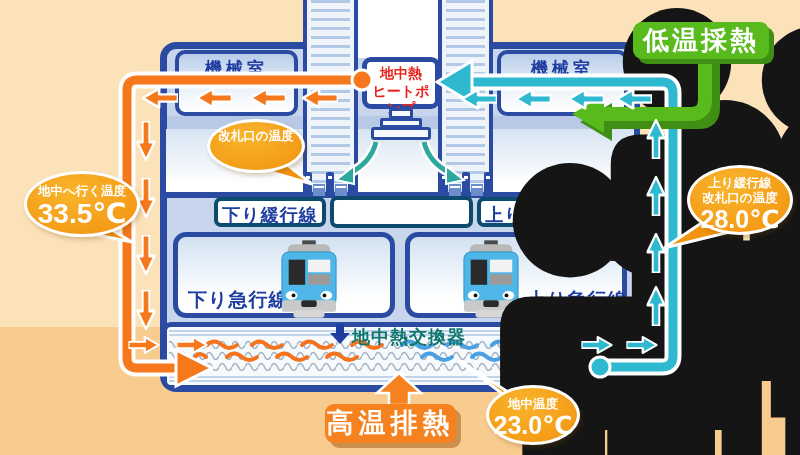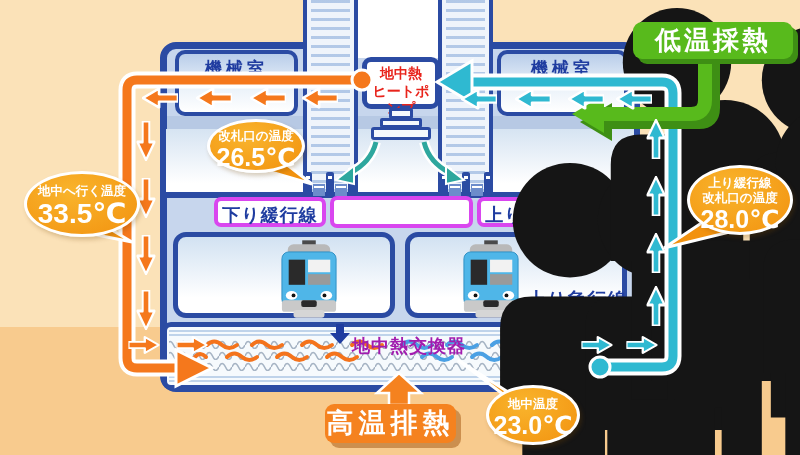--- a/index.html
+++ b/index.html
@@ -27,50 +27,50 @@
   #midshaft{left:358px;top:0;width:80px;height:58px;background:#FFFFFF;}
   
   #pump{left:362px;top:57px;width:78px;height:52px;background:#ffffff;border:5px solid #2B4BA3;
         border-radius:9px;box-sizing:border-box;text-align:center;color:#E8241C;font-weight:bold;
         font-size:14px;line-height:1.25;padding-top:3px;}
   .stand{background:#F4F8FC;border:3px solid #2B4BA3;box-sizing:border-box;border-radius:2px;}
   #stand1{left:389px;top:108px;width:24px;height:11px;}
   #stand2{left:380px;top:118px;width:42px;height:10px;}
   #stand3{left:371px;top:127px;width:60px;height:13px;border-radius:3px;}
   
-  .lbox{background:#FFFFFF;border:4px solid #d946ef;border-radius:7px;box-sizing:border-box;
+  .lbox{background:#FFFFFF;border:4px solid #0c4a6e;border-radius:7px;box-sizing:border-box;
         color:#1F3CA0;font-weight:bold;font-size:18px;text-align:center;letter-spacing:1px;padding-top:2px;}
   #local-down{left:214px;top:197px;width:112px;height:30px;}
   #local-mid{left:330px;top:196px;width:143px;height:32px;}
   #local-up{left:477px;top:197px;width:112px;height:30px;}
   
   .tunnel{background:linear-gradient(180deg,#D2E2F2,#FFFFFF 80%);border:5px solid #2B4BA3;
           border-radius:13px;box-sizing:border-box;}
   #tun-l{left:173px;top:232px;width:222px;height:86px;}
   #tun-r{left:405px;top:232px;width:222px;height:86px;}
   .tlabel{color:#1F3CA0;font-weight:bold;font-size:19px;letter-spacing:1px;}
   #tlabel-l{left:188px;top:287px;} #tlabel-r{left:527px;top:287px;}
   
   #hxband{left:162px;top:322px;width:476px;height:68px;background:#F6FAFD;
           border:5px solid #2B4BA3;border-radius:9px;box-sizing:border-box;}
-  #hxlabel{left:352px;top:334px;color:#a21caf;font-weight:bold;font-size:18px;letter-spacing:1px;}
+  #hxlabel{left:352px;top:325px;color:#0f766e;font-weight:bold;font-size:18px;letter-spacing:1px;}
   
   .bubble{border:3px solid #fff;border-radius:50%;color:#fff;text-align:center;
           background:radial-gradient(ellipse at 40% 30%,#F9B42C,#F2920F);
           box-shadow:2px 3px 4px rgba(120,70,0,.25);}
   .bubble .s{font-size:12.5px;font-weight:bold;line-height:1.2;}
   .bubble .v{font-size:25px;font-weight:bold;line-height:1.05;}
   #b-gate{left:207px;top:119px;width:98px;height:54px;padding-top:7px;box-sizing:border-box;}
   #b-to{left:24px;top:171px;width:116px;height:66px;padding-top:10px;box-sizing:border-box;}
   #b-to .v{font-size:28px;}
   #b-from{left:687px;top:165px;width:106px;height:70px;padding-top:8px;box-sizing:border-box;}
   #b-ground{left:486px;top:385px;width:94px;height:60px;padding-top:9px;box-sizing:border-box;}
   
   .banner{color:#fff;font-weight:bold;text-align:center;border-radius:9px;box-sizing:border-box;}
-  #ban-green{left:633px;top:22px;width:160px;height:37px;background:#58BA1C;font-size:26px;
+  #ban-green{left:633px;top:22px;width:136px;height:37px;background:#58BA1C;font-size:26px;
              letter-spacing:3px;line-height:37px;box-shadow:5px 5px 0 #3E8F14;}
   #ban-orange{left:325px;top:404px;width:131px;height:39px;background:#F5821F;font-size:27px;
              letter-spacing:5px;line-height:39px;box-shadow:5px 5px 0 rgba(150,70,0,.45);}
   svg{display:block;}
 </style>
 </head>
 <body>
 
 <div id="stage">
   <div class="abs" id="ground"></div>
@@ -96,20 +96,21 @@
   <div class="abs lbox" id="local-down">
     <span>下り緩行線</span>
   </div>
   <div class="abs lbox" id="local-mid"></div>
   <div class="abs lbox" id="local-up">
     <span>上り緩行線</span>
   </div>
 
   <div class="abs tunnel" id="tun-l"></div>
   <div class="abs tunnel" id="tun-r"></div>
+  <div class="abs tlabel" id="tlabel-l">下り急行線</div>
   <div class="abs tlabel" id="tlabel-r">上り急行線</div>
 
   <div class="abs" id="hxband">
     <svg width="466" height="58" viewBox="0 0 466 58">
       <defs>
         <pattern id="coil" width="13" height="11" patternUnits="userSpaceOnUse">
           <path d="M0,7 q3,-7 6.5,0 q3,7 6.5,0" fill="none" stroke="#A6B4C4" stroke-width="1.6"></path>
         </pattern>
       </defs>
       <g stroke="#BFD3EA" stroke-width="2">
@@ -313,21 +314,20 @@
       <polygon points="85,214 132,242 62,228" fill="#F2920F" stroke="#fff" stroke-width="3"></polygon>
       <polygon points="712,216 664,248 738,230" fill="#F2920F" stroke="#fff" stroke-width="3"></polygon>
       <polygon points="508,398 458,360 536,410" fill="#F2920F" stroke="#fff" stroke-width="3"></polygon>
     </g>
   </svg>
 
   <div class="abs" id="hxlabel">地中熱交換器</div>
 
   <div class="abs bubble" id="b-gate">
     <div class="s">改札口の温度</div>
-    <div class="v">26.5℃</div>
   </div>
   <div class="abs bubble" id="b-to">
     <div class="s">地中へ行く温度</div>
     <div class="v">33.5℃</div>
   </div>
   <div class="abs bubble" id="b-from">
     <div class="s">上り緩行線</div>
     <div class="s">改札口の温度</div>
     <div class="v">28.0℃</div>
   </div>

